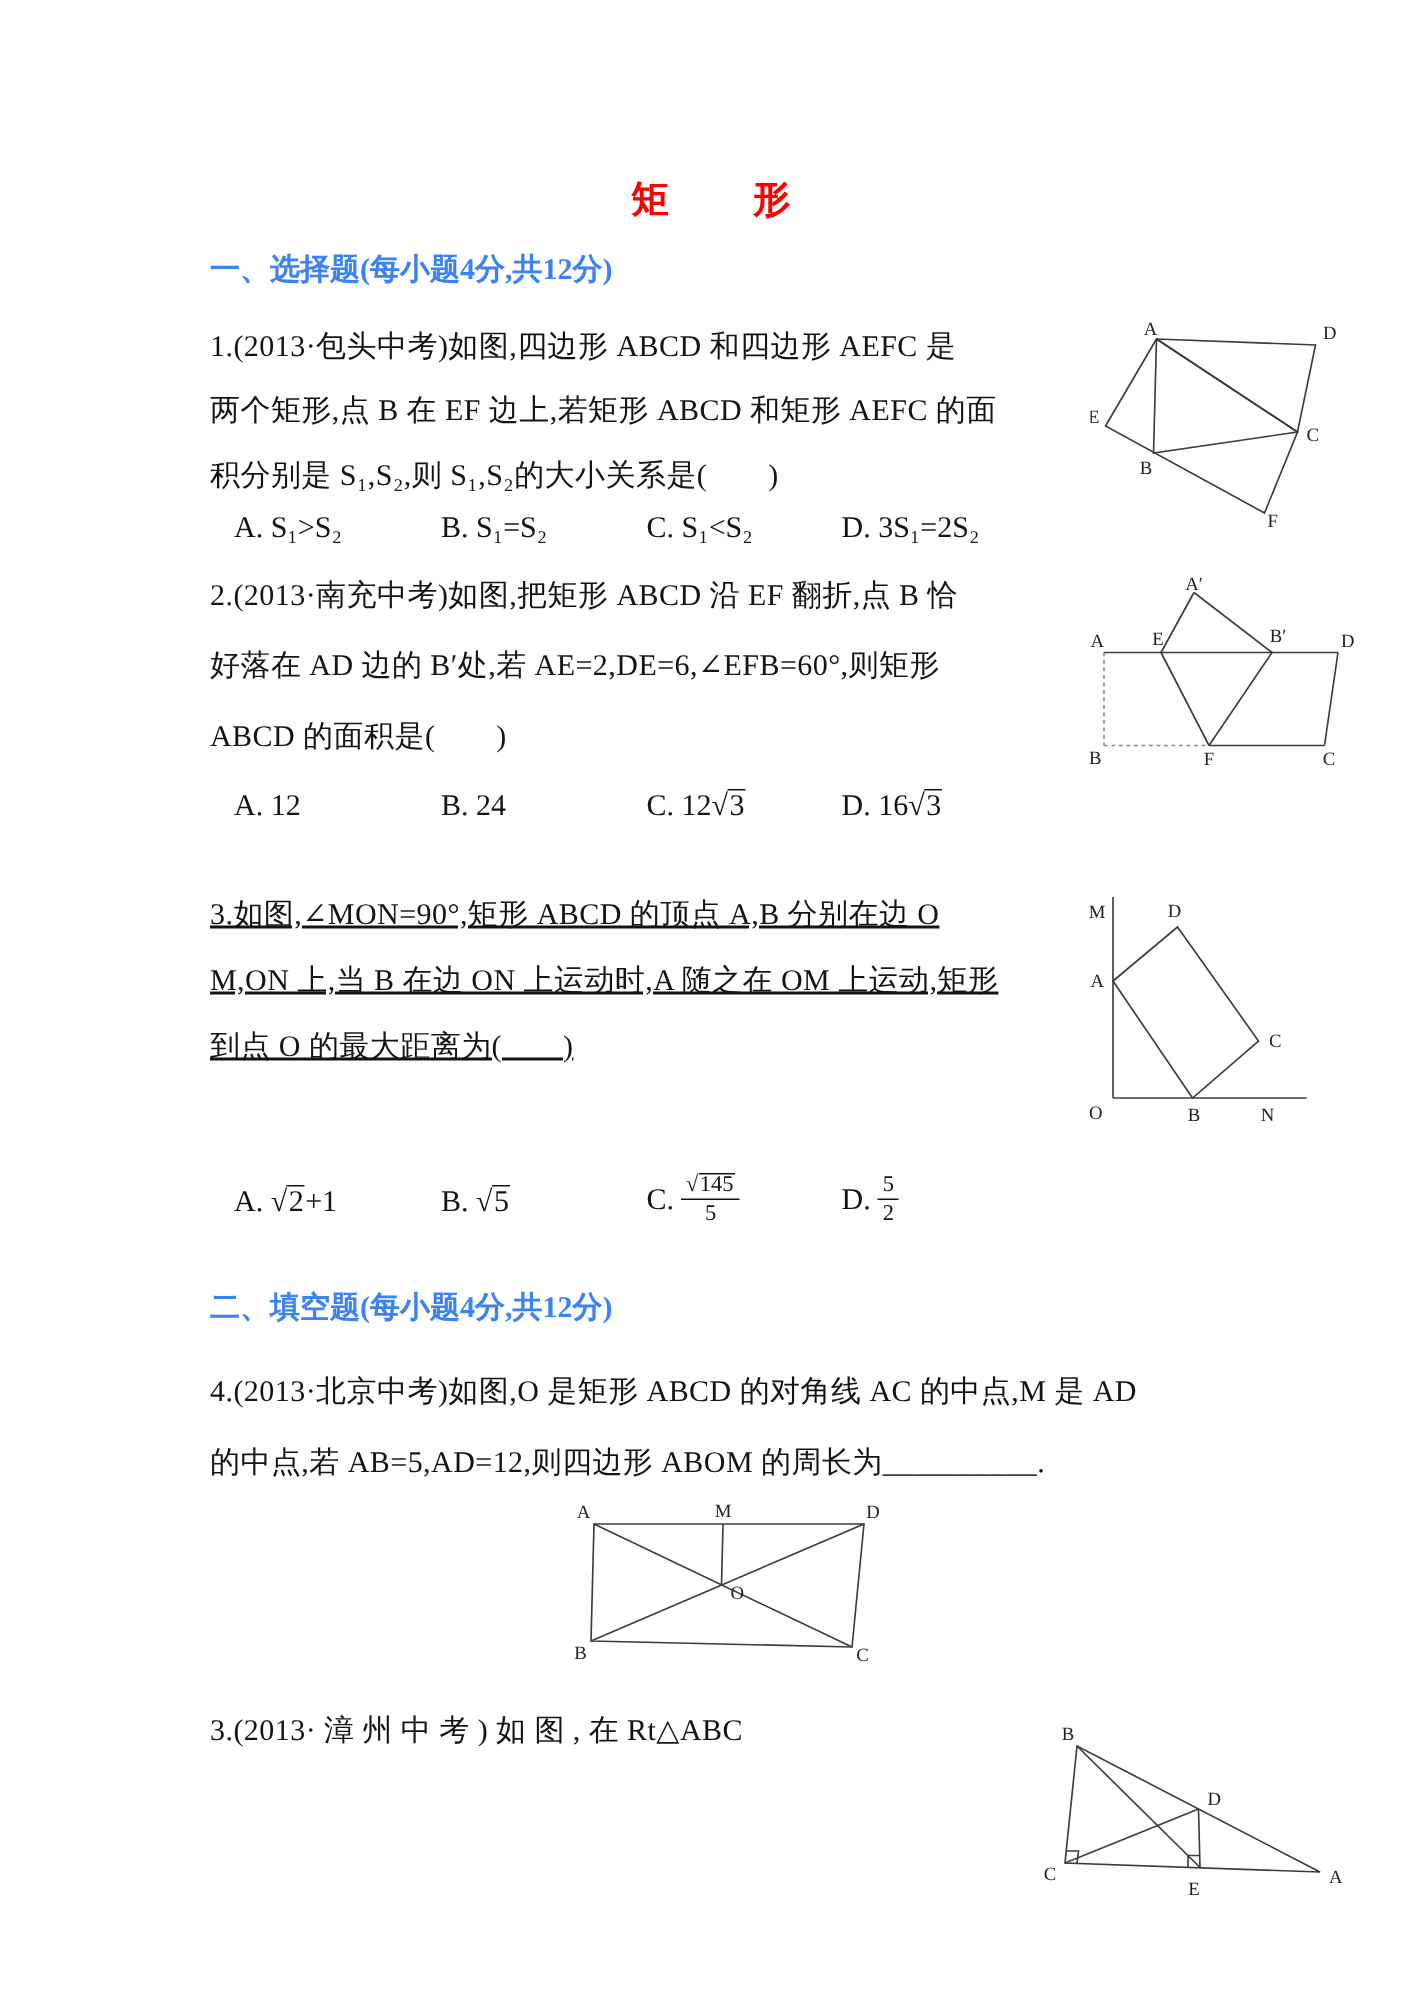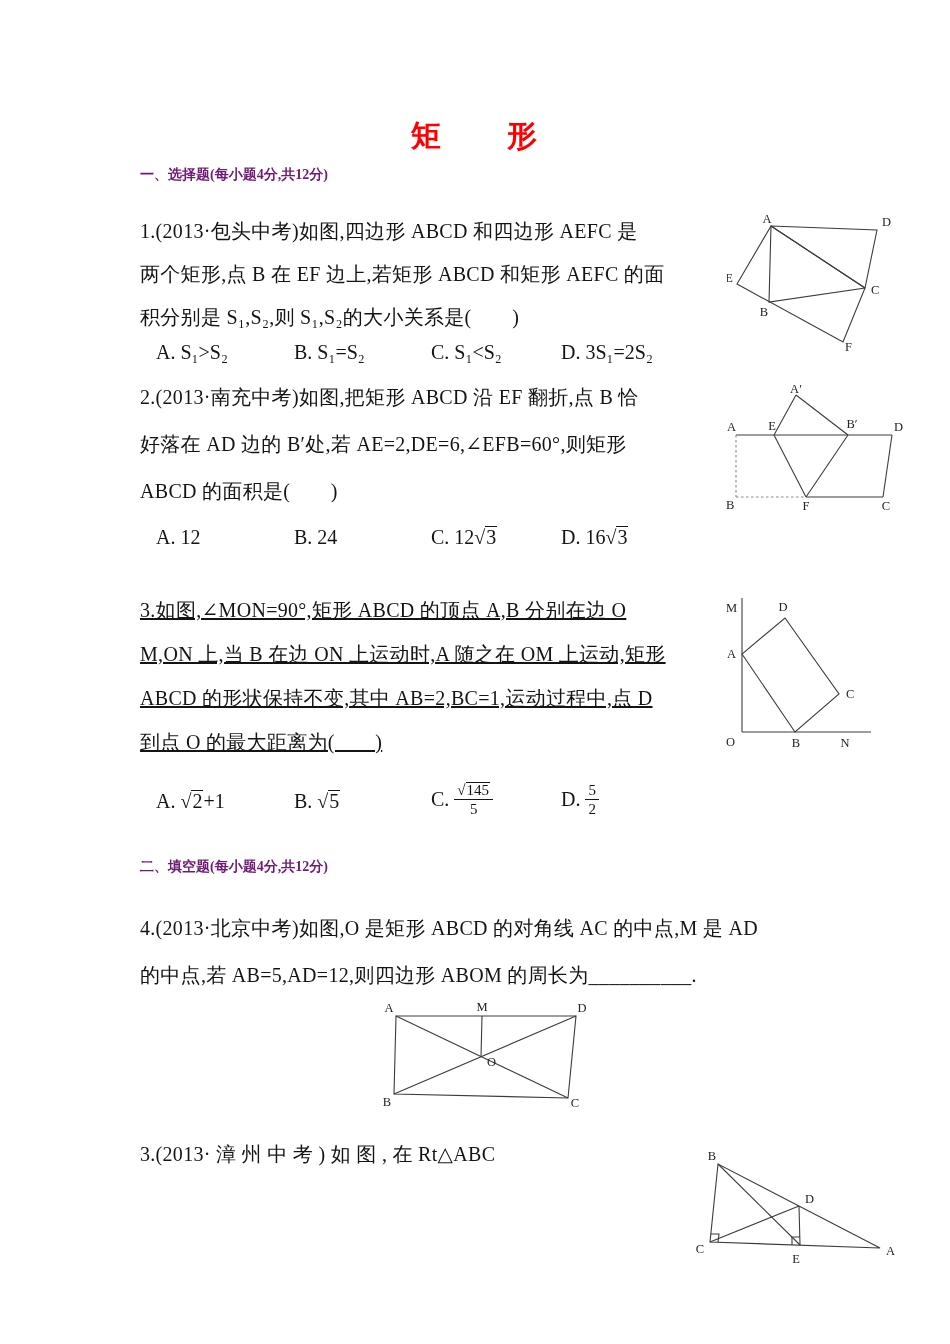--- a/index.html
+++ b/index.html
@@ -3,24 +3,24 @@
 <meta charset="utf-8">
 <style>
   html,body { margin:0; padding:0; background:#fff; }
   .page {
     position:relative; width:950px; height:1344px; background:#ffffff;
     font-family:"Liberation Serif","DejaVu Serif",serif; color:#111;
     overflow:hidden;
   }
   .title {
     position:absolute; top:116px; left:0; width:950px; text-align:center;
-    font-size:30px; font-weight:bold; color:#ff0000; letter-spacing:2px;
+    font-size:25px; font-weight:bold; color:#ff0000; letter-spacing:2px;
   }
   .heading {
-    position:absolute; left:140px; font-size:14px; font-weight:bold; color:#701a75;
+    position:absolute; left:140px; font-size:20px; font-weight:bold; color:#3b82f6;
     white-space:nowrap;
   }
   .qtext {
     position:absolute; left:140px; font-size:20px; color:#141414;
     white-space:nowrap; letter-spacing:0.3px;
   }
   .opts {
     position:absolute; left:140px; display:flex; align-items:center;
     font-size:20px; color:#141414; white-space:nowrap;margin-left:16px;
   }
@@ -104,21 +104,20 @@
     <text x="126" y="43" text-anchor="middle">B′</text>
     <text x="168" y="46">D</text>
     <text x="0" y="124">B</text>
     <text x="80" y="125" text-anchor="middle">F</text>
     <text x="160" y="125" text-anchor="middle">C</text>
   </svg>
 
   <div class="qtext" style="top:588px; line-height:44px;text-decoration:underline;">
     <div>3.如图,∠MON=90°,矩形 ABCD 的顶点 A,B 分别在边 O</div>
     <div>M,ON 上,当 B 在边 ON 上运动时,A 随之在 OM 上运动,矩形</div>
-    <div>ABCD 的形状保持不变,其中 AB=2,BC=1,运动过程中,点 D</div>
     <div>到点 O 的最大距离为(　　)</div>
   </div>
 
   <div class="opts" style="top:778px; height:46px;">
     <span class="o1"><span>A. </span><span class="sqrt">√<span class="rad">2</span></span><span>+1</span></span>
     <span class="o2"><span>B. </span><span class="sqrt">√<span class="rad">5</span></span></span>
     <span class="o3"><span>C. </span><span class="frac"><span class="num"><span class="sqrt">√<span class="rad">145</span></span></span><span class="den">5</span></span></span>
     <span class="o4"><span>D. </span><span class="frac"><span class="num">5</span><span class="den">2</span></span></span>
   </div>
 

